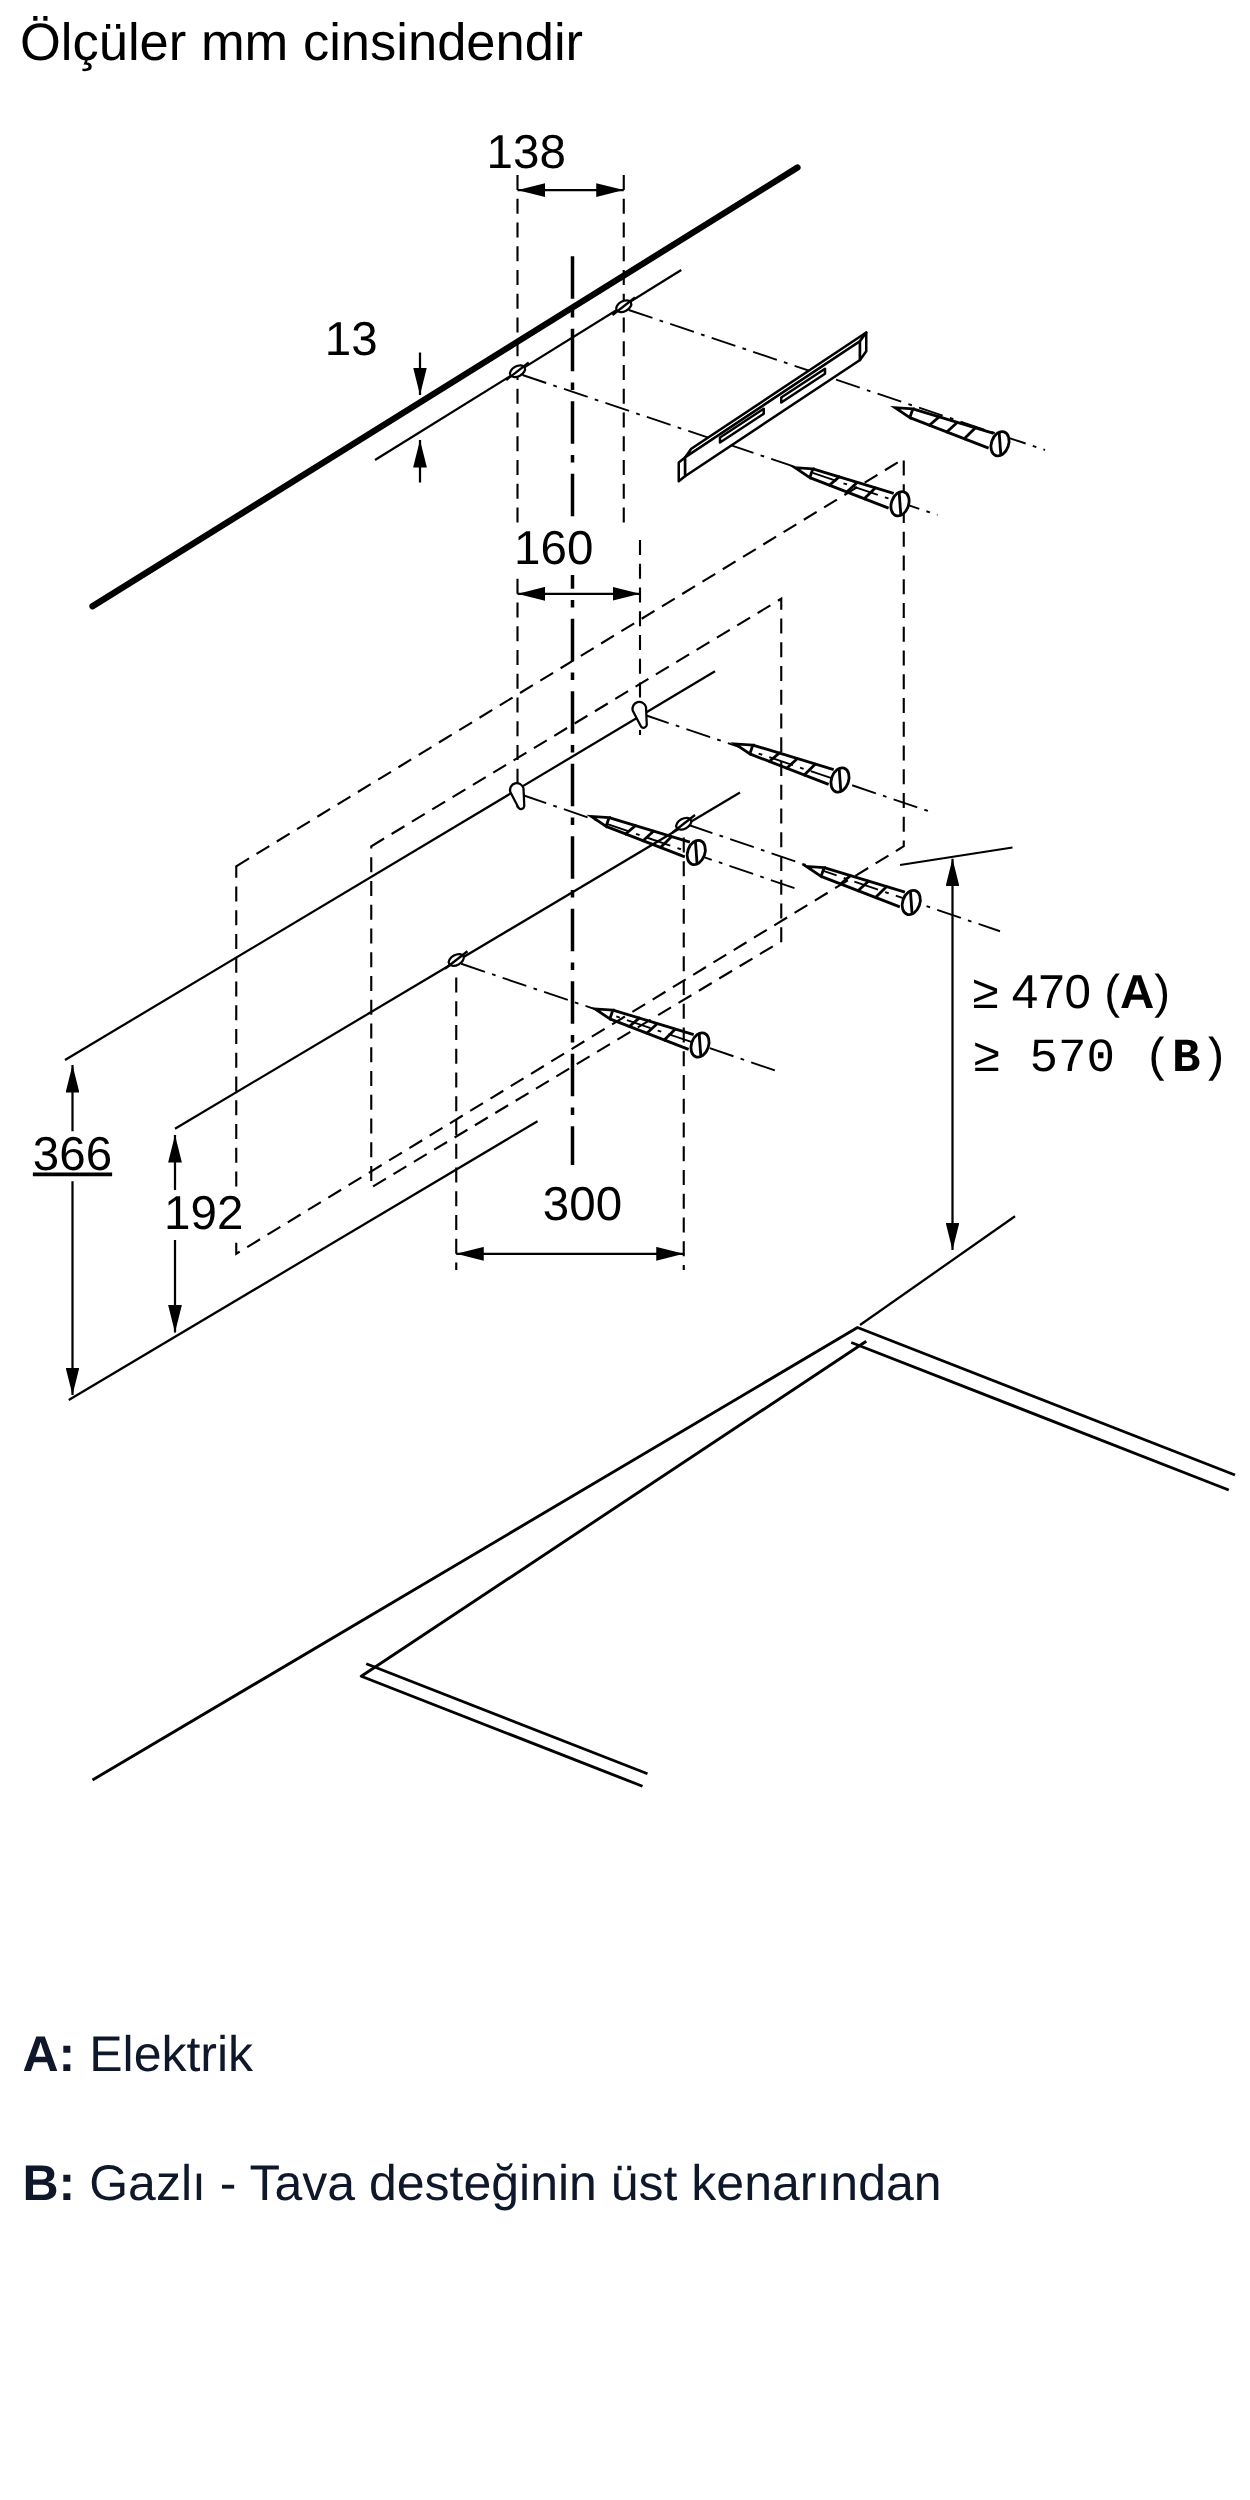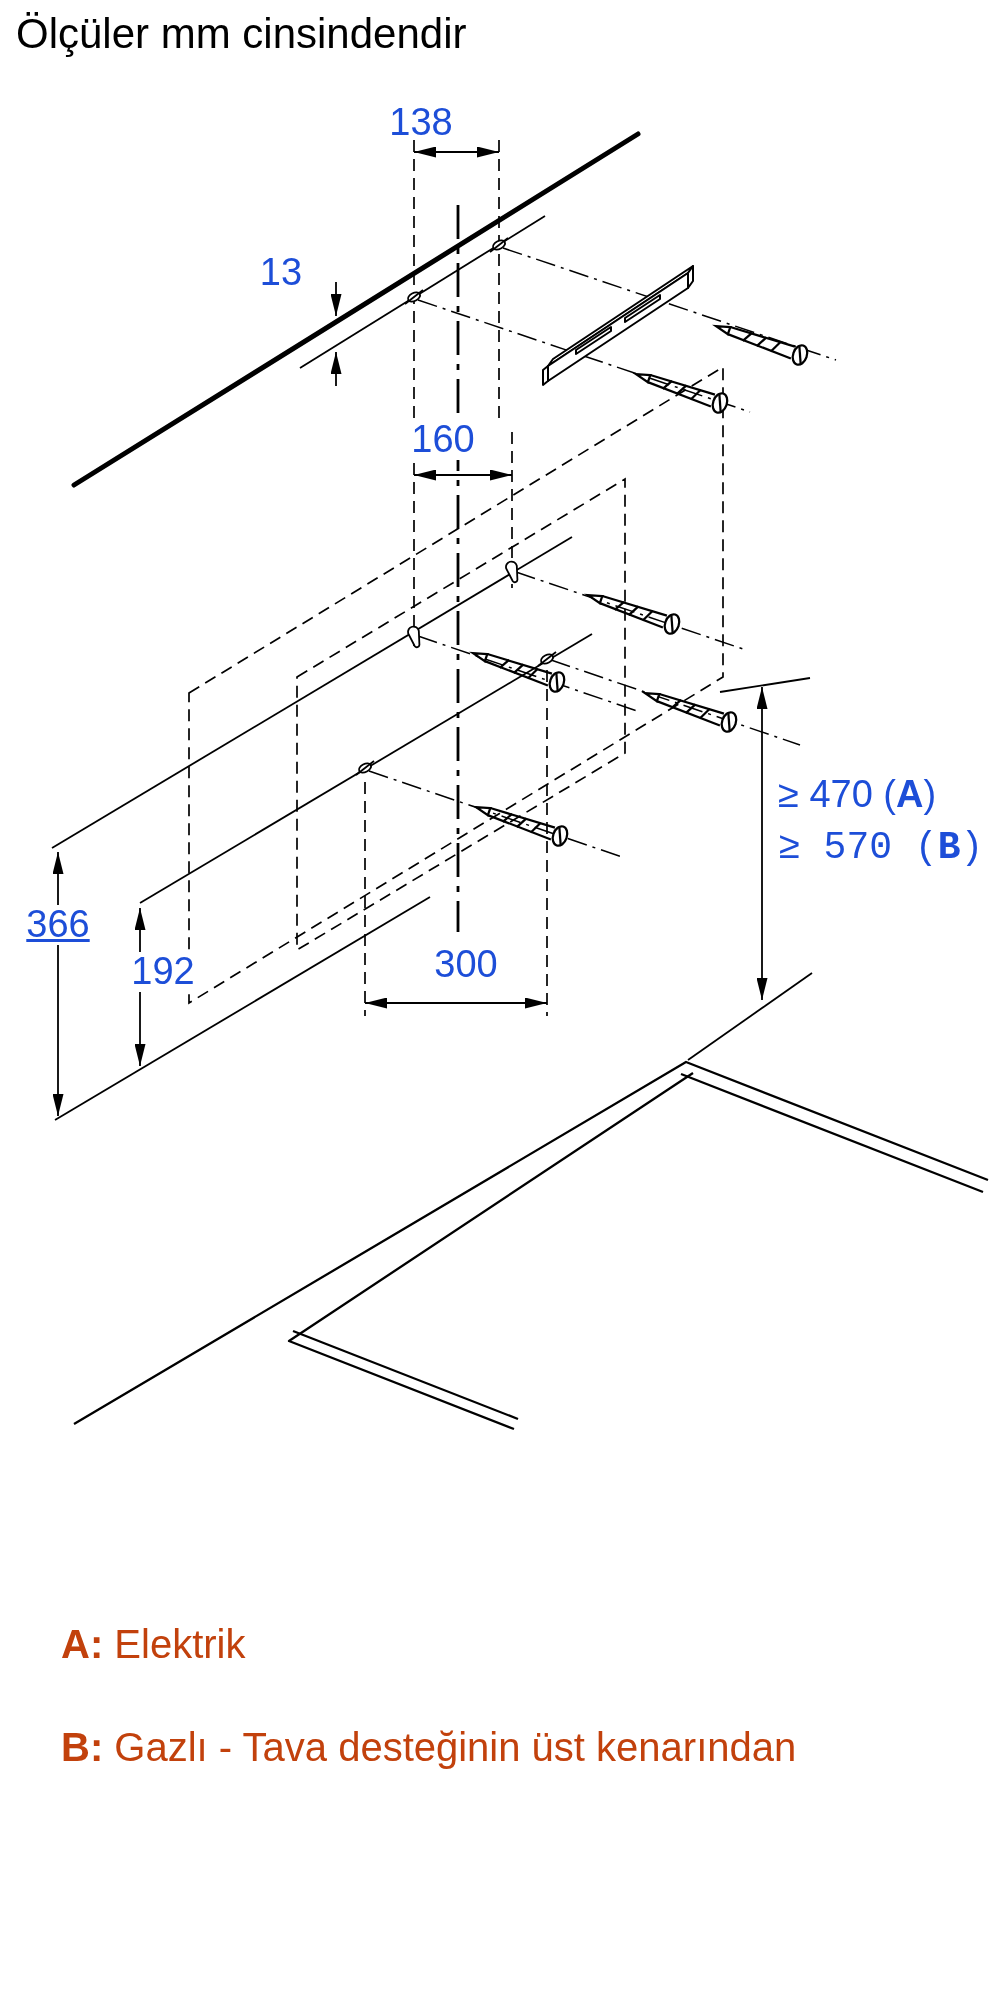--- a/index.html
+++ b/index.html
@@ -3,25 +3,25 @@
 <meta charset="utf-8">
 <style>
   html,body{margin:0;padding:0;}
   body{
     width:1000px;height:2000px;background:#ffffff;
     font-family:"Liberation Sans", sans-serif;color:#000;
     position:relative;overflow:hidden;
   }
   .stage{position:absolute;inset:0;width:824px;height:2000px;}
   svg{position:absolute;left:0;top:0;}
-  .lbl{position:absolute;font-size:38px;color:#1d4ed8;white-space:nowrap;line-height:1.05;}
+  .lbl{position:absolute;font-size:38px;color:#000000;white-space:nowrap;line-height:1.05;}
   .lbl.bg{background:#fff;padding:0 3px;}
   .lbl.centered{transform:translateX(-50%);}
   .title{position:absolute;left:16px;top:10px;font-size:42px;color:#000;white-space:nowrap;}
-  .legend-line{position:absolute;left:18px;font-size:40px;color:#c2410c;white-space:nowrap;margin-left:43px;}
+  .legend-line{position:absolute;left:18px;font-size:40px;color:#0f172a;white-space:nowrap;}
   .legend-line b{font-weight:bold;}
   .lbl b{font-weight:bold;}
   
   .s-wall{stroke:#000;stroke-width:5;fill:none;stroke-linecap:round;}
   .s-thin{stroke:#000;stroke-width:1.8;fill:none;}
   .s-med{stroke:#000;stroke-width:2.3;fill:none;stroke-linejoin:round;}
   .s-dash{stroke:#000;stroke-width:1.7;fill:none;stroke-dasharray:12 7;}
   .s-cl{stroke:#000;stroke-width:2.8;fill:none;stroke-dasharray:34 9 6 9;}
   .s-dd{stroke:#000;stroke-width:1.5;fill:none;stroke-dasharray:20 6 3 6;}
   .s-dim{stroke:#000;stroke-width:1.8;fill:none;}

